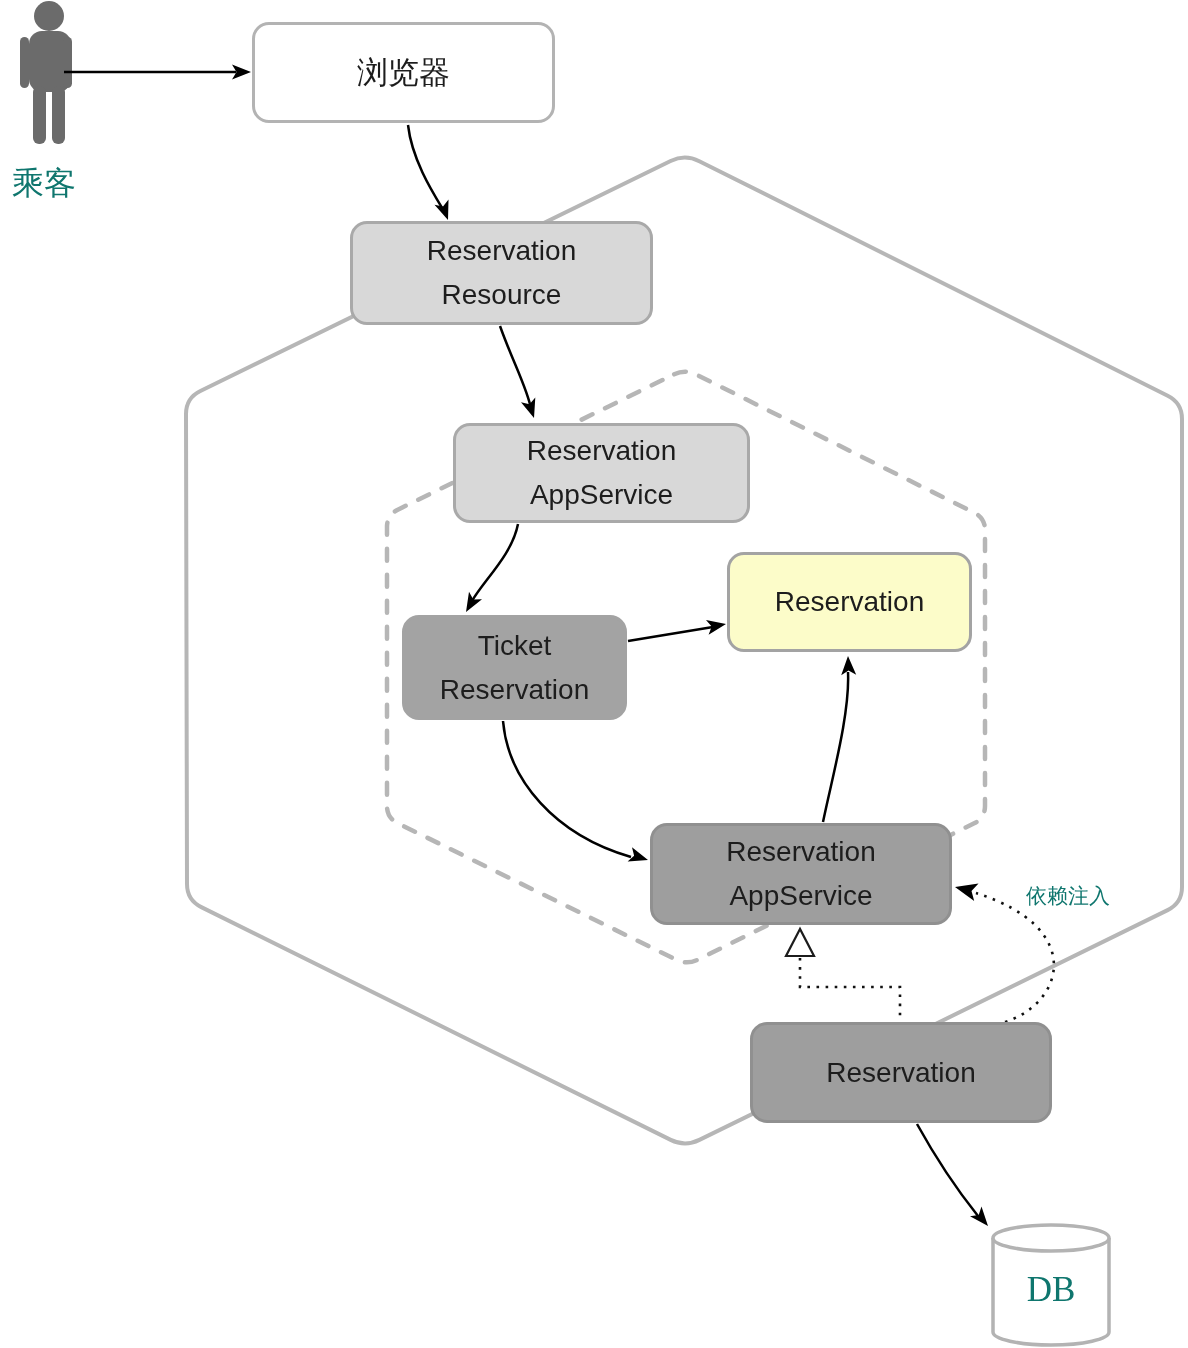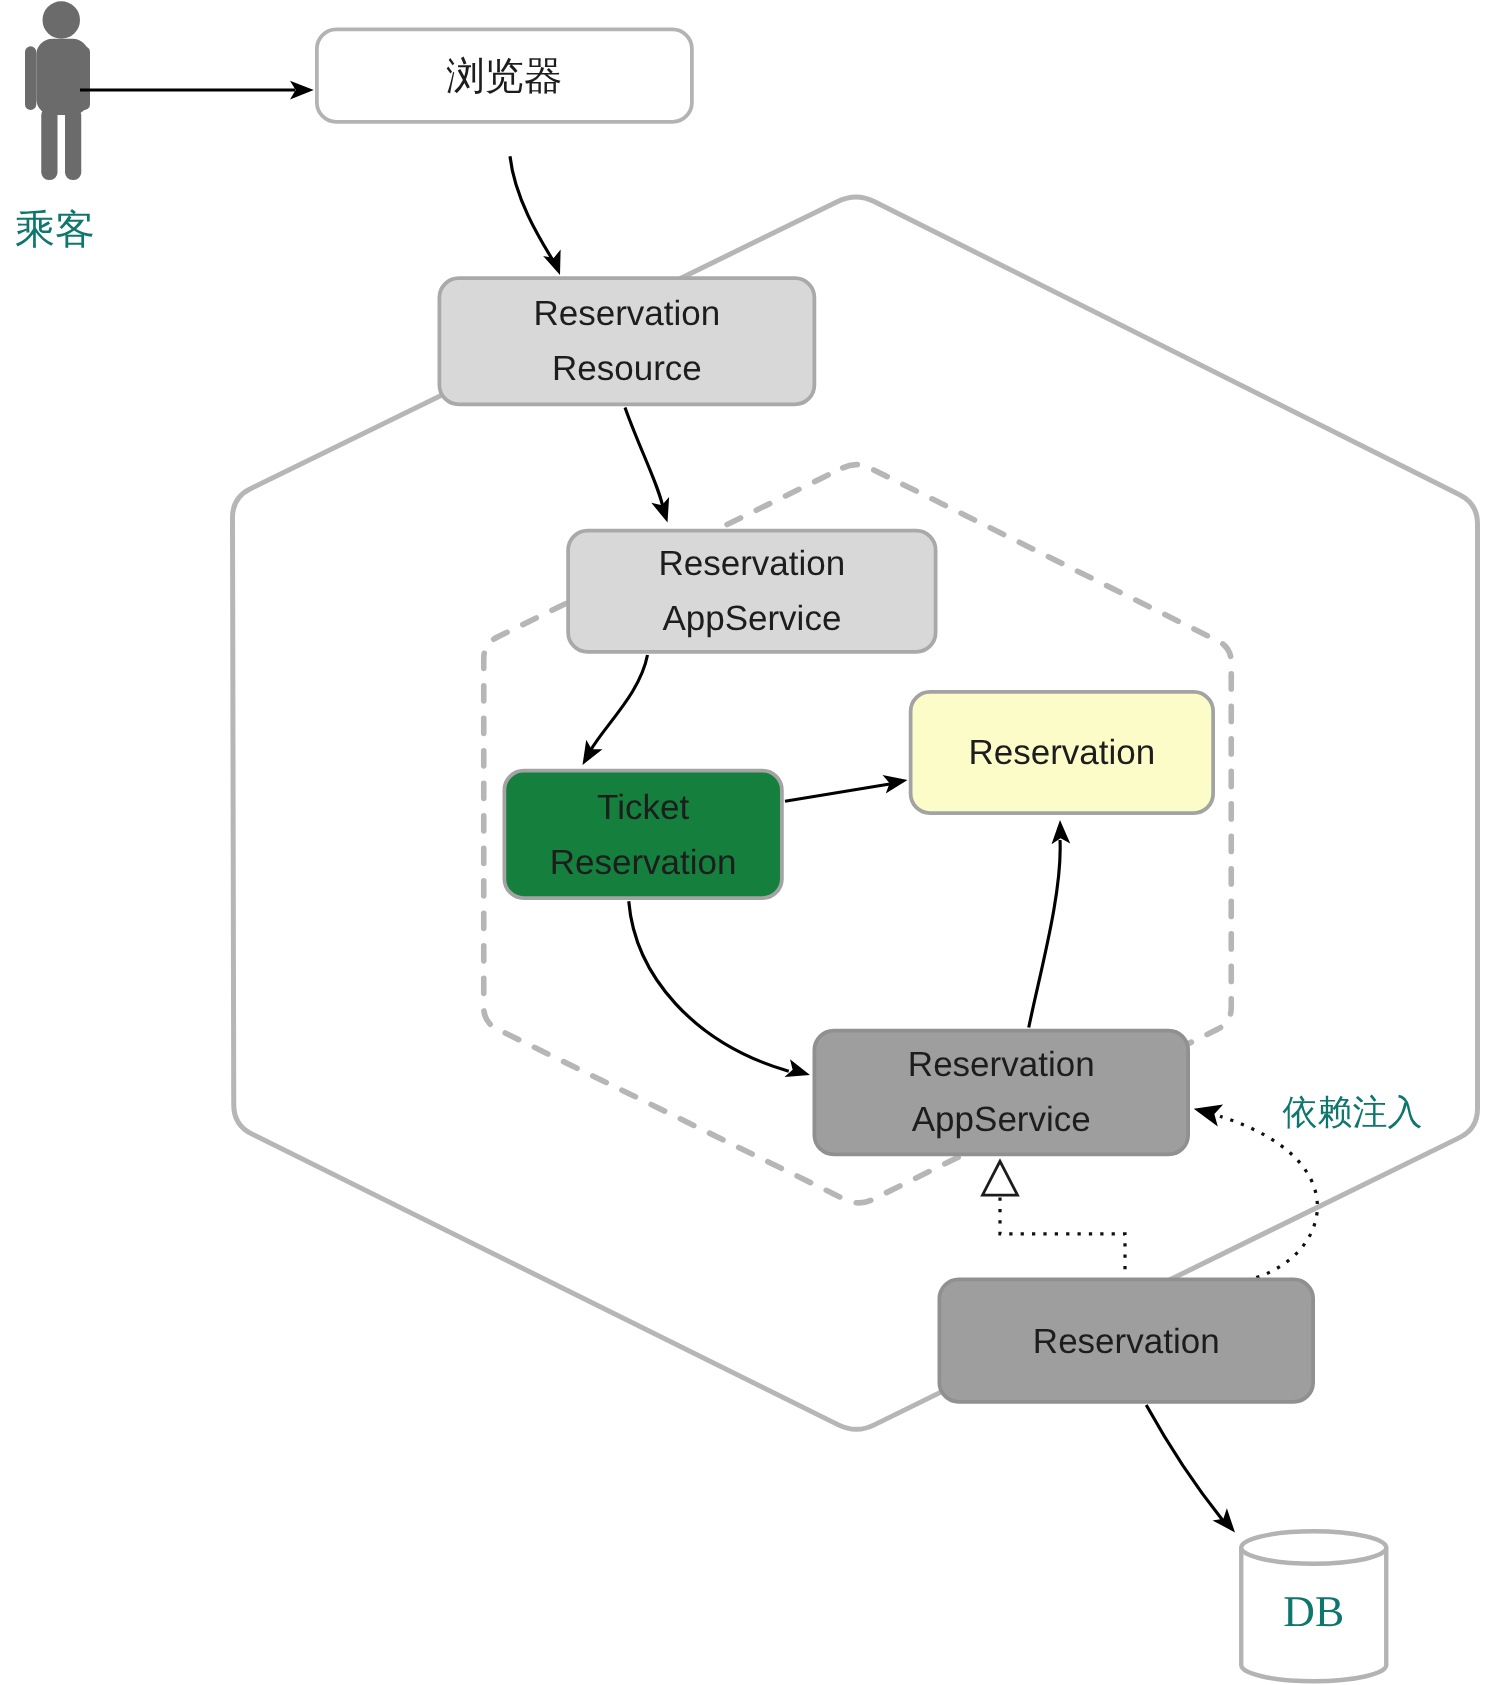--- a/index.html
+++ b/index.html
@@ -14,21 +14,21 @@
     border-radius:17px;border:3px solid #a9a9a9;
     font-size:28px;line-height:44px;color:#1d1d1d;text-align:center;
   }
   .node.white{border-color:#b3b3b3;}
   .node.light{border-color:#a9a9a9;}
   .node.yellow{border-color:#a3a3a3;}
   .node.dark{border-color:#909090;}
   .node .cjk{font-size:31px;}
   .label{position:absolute;color:#0f766e;}
   .label.actor{font-size:32px;text-align:center;}
-  .label.dep{font-size:28px;white-space:nowrap;}
+  .label.dep{font-size:21px;white-space:nowrap;margin-top:11px;}
   .label.db{font-family:"Liberation Serif",serif;font-size:35px;text-align:center;}
 </style>
 </head>
 <body>
 
 <div class="stage">
 
   <svg class="layer" viewBox="0 0 1188 1348">
 
     <g>
@@ -91,35 +91,35 @@
       <path id="dep-path" d="M1005,1022 C1064,1003 1086,928 976,893" fill="none" stroke="#111111" stroke-width="2.6" stroke-dasharray="2.6 6.5"></path>
       <polygon id="dep-head" fill="#000000" points="955,887 978.5,883.6 971.5,891.1 974.2,901.1"></polygon>
     </g>
 
     <g>
       <path d="M993,1238 L993,1332 A58,13 0 0 0 1109,1332 L1109,1238" fill="#ffffff" stroke="#b3b3b3" stroke-width="3.5"></path>
       <ellipse cx="1051" cy="1238" rx="58" ry="13" fill="#ffffff" stroke="#b3b3b3" stroke-width="3.5"></ellipse>
     </g>
   </svg>
 
-  <div class="node white" style="left: 252px; top: 22px; width: 303px; height: 77px; background: rgb(255, 255, 255);">
+  <div class="node white" style="left: 252px; top: 22px; width: 303px; height: 101px; background: rgb(255, 255, 255);">
     <div class="cjk">浏览器</div>
   </div>
 
   <div class="node light" style="left: 350px; top: 221px; width: 303px; height: 104px; background: rgb(216, 216, 216);">
     <div>Reservation</div>
     <div>Resource</div>
   </div>
 
   <div class="node light" style="left: 453px; top: 423px; width: 297px; height: 100px; background: rgb(216, 216, 216);">
     <div>Reservation</div>
     <div>AppService</div>
   </div>
 
-  <div class="node yellow" style="left: 402px; top: 615px; width: 225px; height: 105px; background: #15803d;">
+  <div class="node yellow" style="left: 402px; top: 615px; width: 225px; height: 105px; background: #a3a3a3;">
     <div>Ticket</div>
     <div>Reservation</div>
   </div>
 
   <div class="node yellow" style="left: 727px; top: 552px; width: 245px; height: 100px; background: rgb(252, 252, 201);">
     <div>Reservation</div>
   </div>
 
   <div class="node dark" style="left: 650px; top: 823px; width: 302px; height: 102px; background: rgb(158, 158, 158);">
     <div>Reservation</div>

